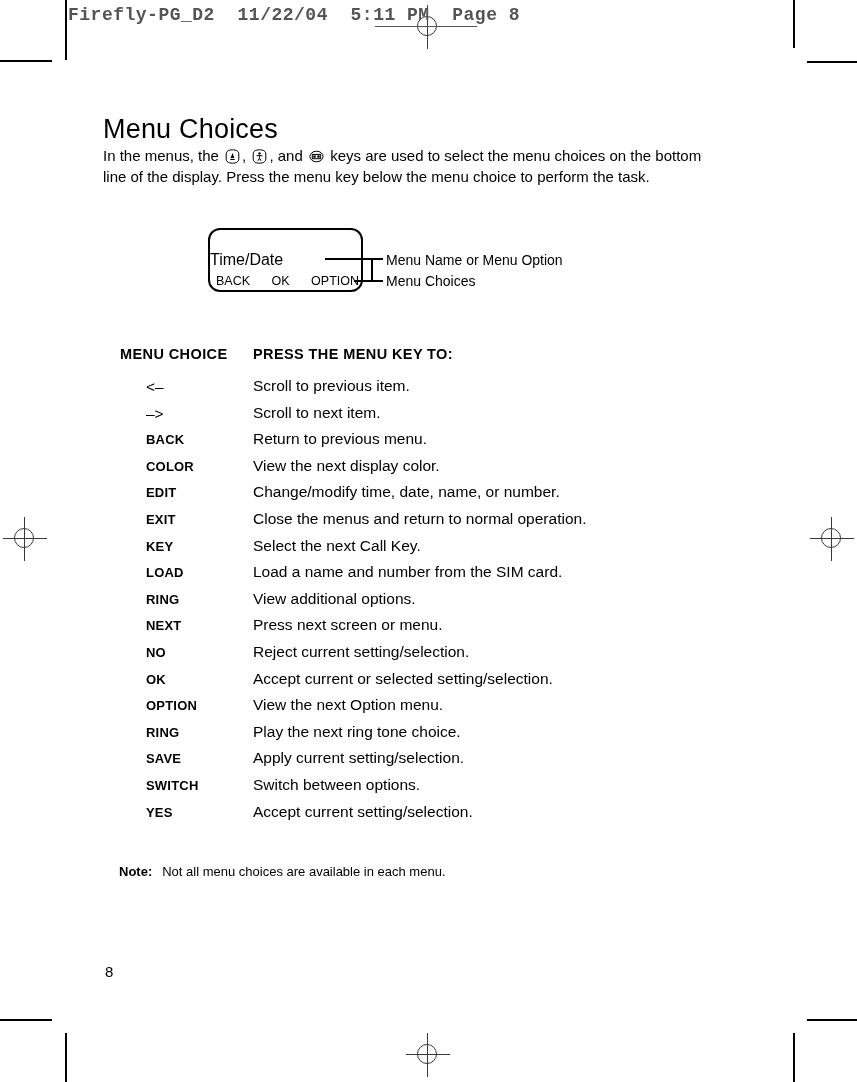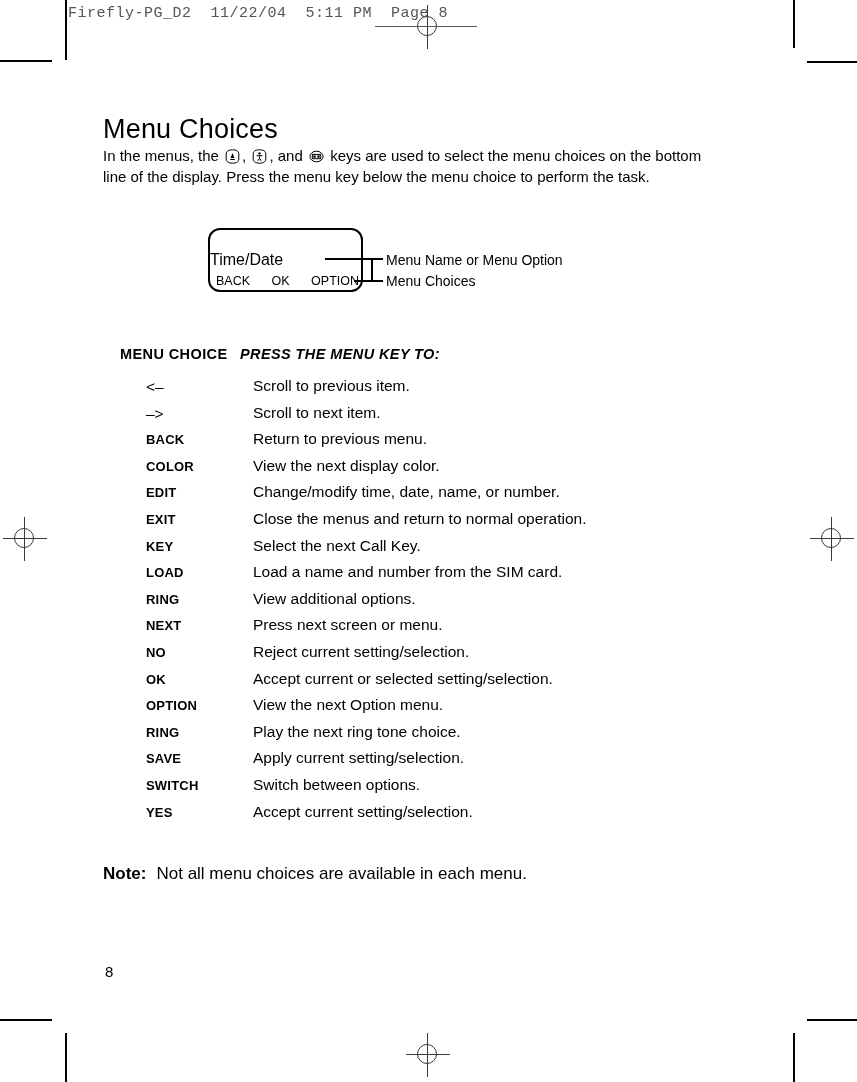--- a/index.html
+++ b/index.html
@@ -53,24 +53,25 @@
     width: 44px;
     background: #3a3a3a;
   }
 
   
   .slug {
     position: absolute;
     left: 68px;
     top: 5px;
     font-family: "Liberation Mono", monospace;
-    font-size: 15px;
+    font-size: 18px;
     letter-spacing: 0.5px;
     color: #555555;
     white-space: pre;
+    font-weight: bold;
   }
   .slug-rule {
     position: absolute;
     left: 375px;
     top: 26px;
     width: 102px;
     height: 1px;
     background: #555555;
   }
 
@@ -155,27 +156,26 @@
     position: absolute;
     left: 120px;
     top: 346px;
     font-size: 14.5px;
     font-weight: bold;
     font-stretch: condensed;
     letter-spacing: 0.4px;
   }
   .tbl-head-right {
     position: absolute;
-    left: 240px;
+    left: 253px;
     top: 346px;
     font-size: 14.5px;
     font-weight: bold;
     font-stretch: condensed;
     letter-spacing: 0.4px;
-    font-style: italic;
   }
   .rows {
     position: absolute;
     left: 0;
     top: 377px;
     width: 857px;
   }
   .row {
     position: relative;
     height: 26.6px;
@@ -197,23 +197,23 @@
   .row .desc {
     position: absolute;
     left: 253px;
     top: -1px;
     font-size: 15.5px;
     line-height: 20px;
   }
 
   .note {
     position: absolute;
-    left: 103px;
+    left: 119px;
     top: 864px;
-    font-size: 17px;
+    font-size: 13px;
   }
   .note b {
     font-weight: bold;
   }
   .note .note-body {
     margin-left: 10px;
   }
   .folio {
     position: absolute;
     left: 105px;

